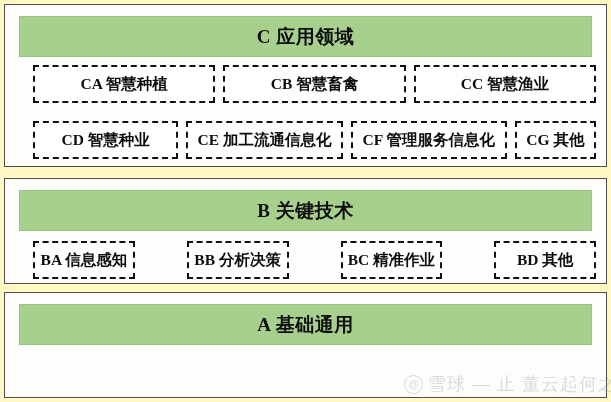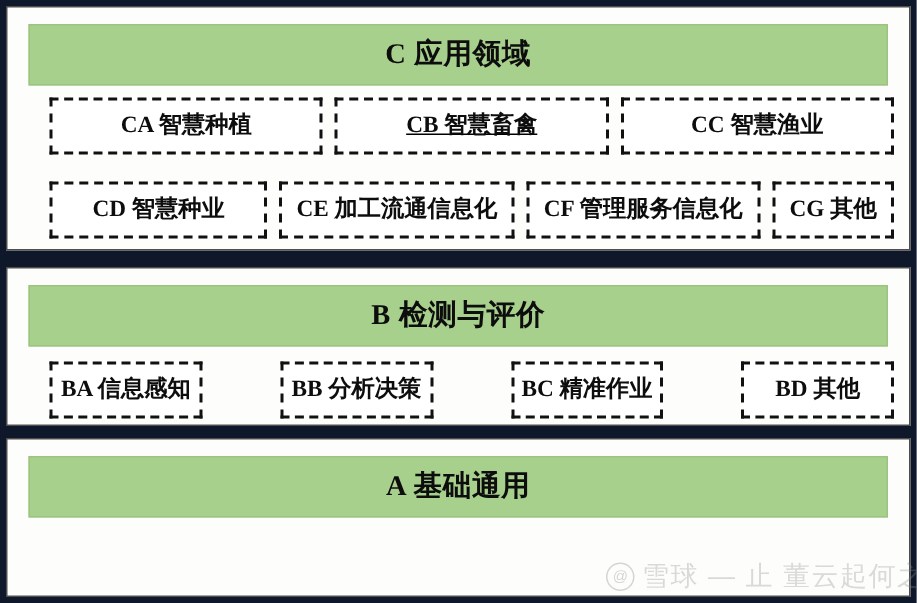--- a/index.html
+++ b/index.html
@@ -11,21 +11,21 @@
     height: 402px;
     background: #ffffff;
     font-family: "Liberation Serif", "DejaVu Serif", serif;
     overflow: hidden;
   }
 
   #canvas {
     position: relative;
     width: 611px;
     height: 402px;
-    background: #0f172a;
+    background: #fef9c3;
     box-sizing: border-box;
   }
 
   
   .section {
     position: absolute;
     left: 4px;
     width: 603px;
     box-sizing: border-box;
     background: #fdfdfb;
@@ -141,21 +141,21 @@
 
   <div class="section" id="section-c">
     <div class="banner">
       <span class="banner-label">C 应用领域</span>
     </div>
 
     <div class="item-row" id="c-row-1">
       <div class="item-box" style="flex: 1 1 0px;">
         <span class="item-label">CA 智慧种植</span>
       </div>
-      <div class="item-box" style="flex: 1 1 0px; text-decoration: underline;">
+      <div class="item-box" style="flex: 1 1 0px;">
         <span class="item-label">CB 智慧畜禽</span>
       </div>
       <div class="item-box" style="flex: 1 1 0px;">
         <span class="item-label">CC 智慧渔业</span>
       </div>
     </div>
 
     <div class="item-row" id="c-row-2">
       <div class="item-box" style="flex: 1.32 1 0px;">
         <span class="item-label">CD 智慧种业</span>
@@ -167,21 +167,21 @@
         <span class="item-label">CF 管理服务信息化</span>
       </div>
       <div class="item-box" style="flex: 0.72 1 0px;">
         <span class="item-label">CG 其他</span>
       </div>
     </div>
   </div>
 
   <div class="section" id="section-b">
     <div class="banner">
-      <span class="banner-label">B 检测与评价</span>
+      <span class="banner-label">B 关键技术</span>
     </div>
 
     <div class="item-row" id="b-row-1">
       <div class="item-box" style="flex: 1 1 0px;">
         <span class="item-label">BA 信息感知</span>
       </div>
       <div class="item-box" style="flex: 1 1 0px;">
         <span class="item-label">BB 分析决策</span>
       </div>
       <div class="item-box" style="flex: 1 1 0px;">

